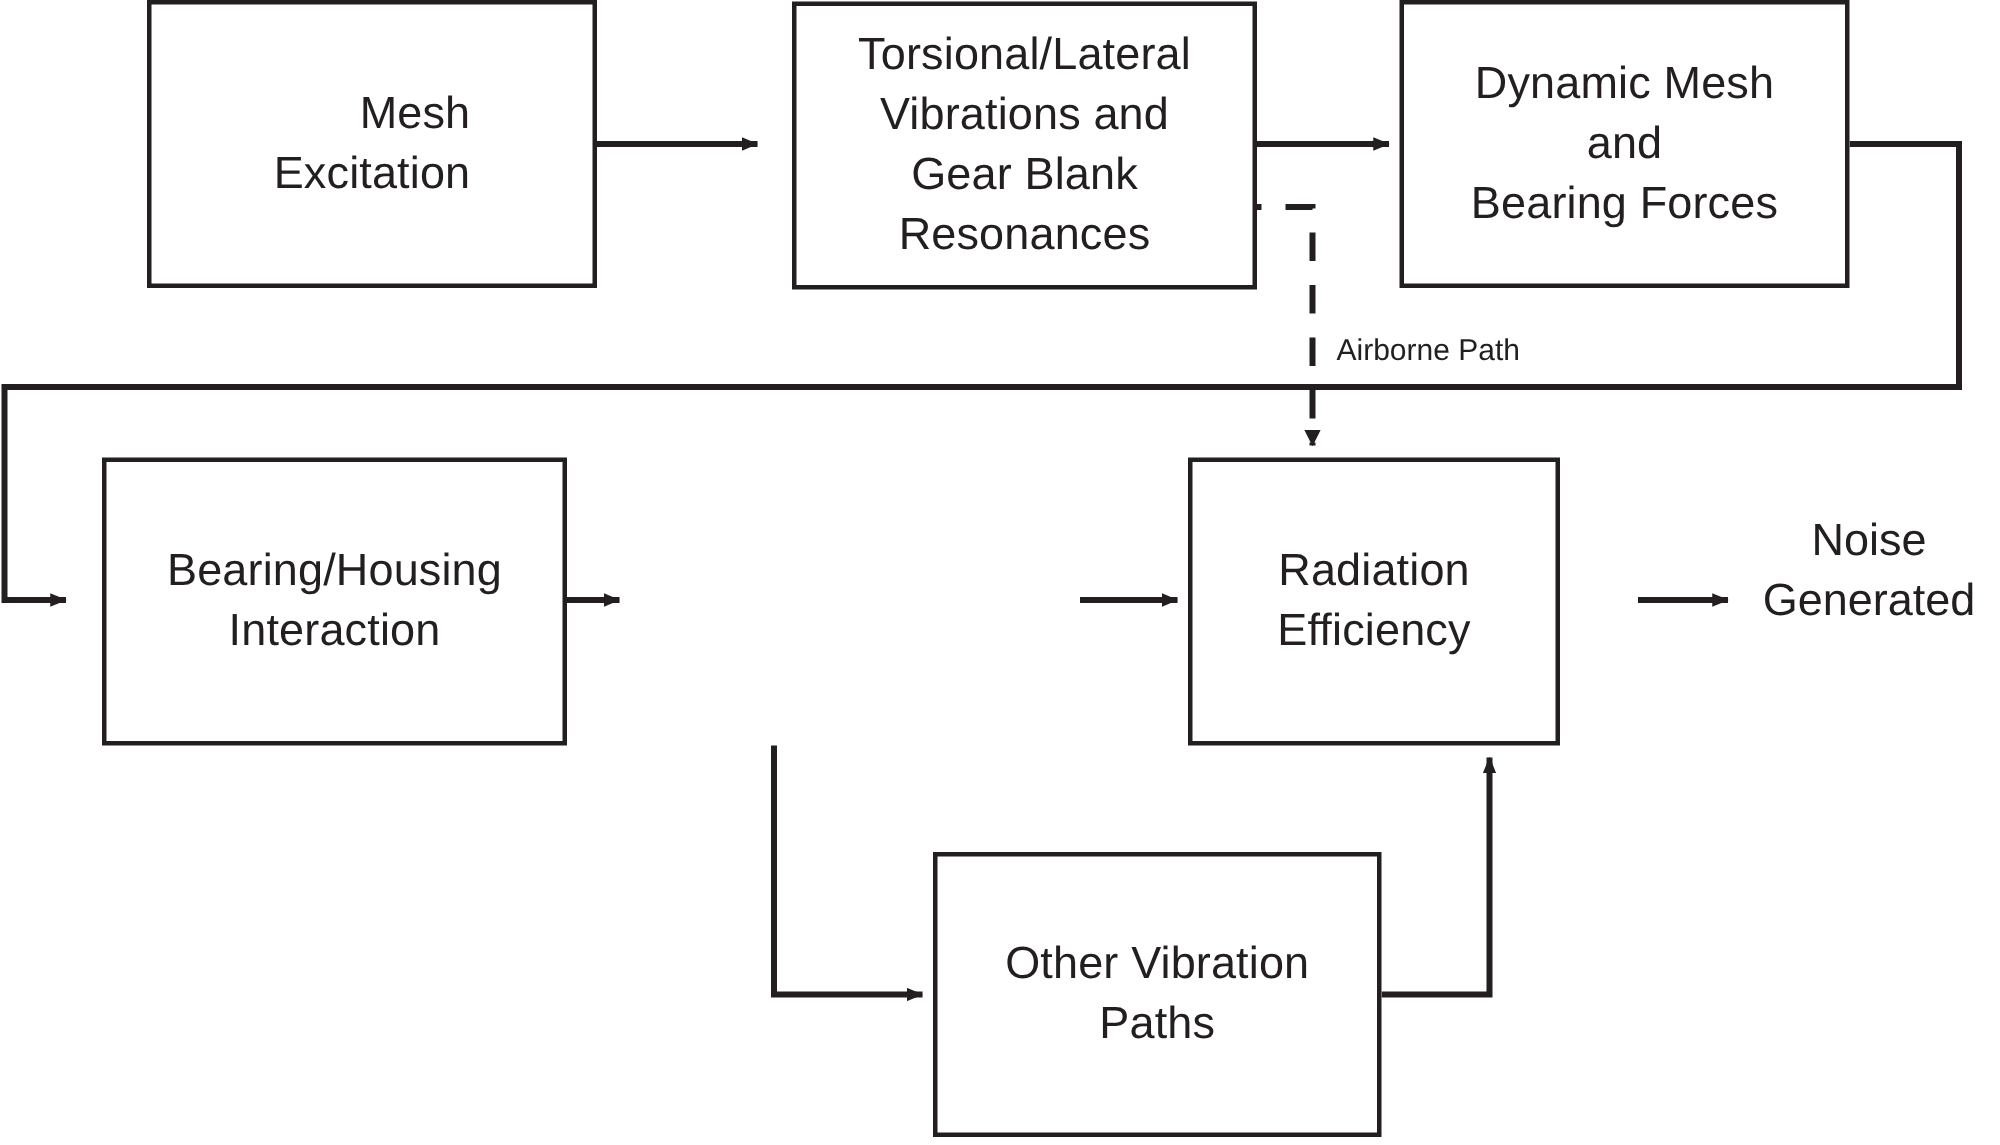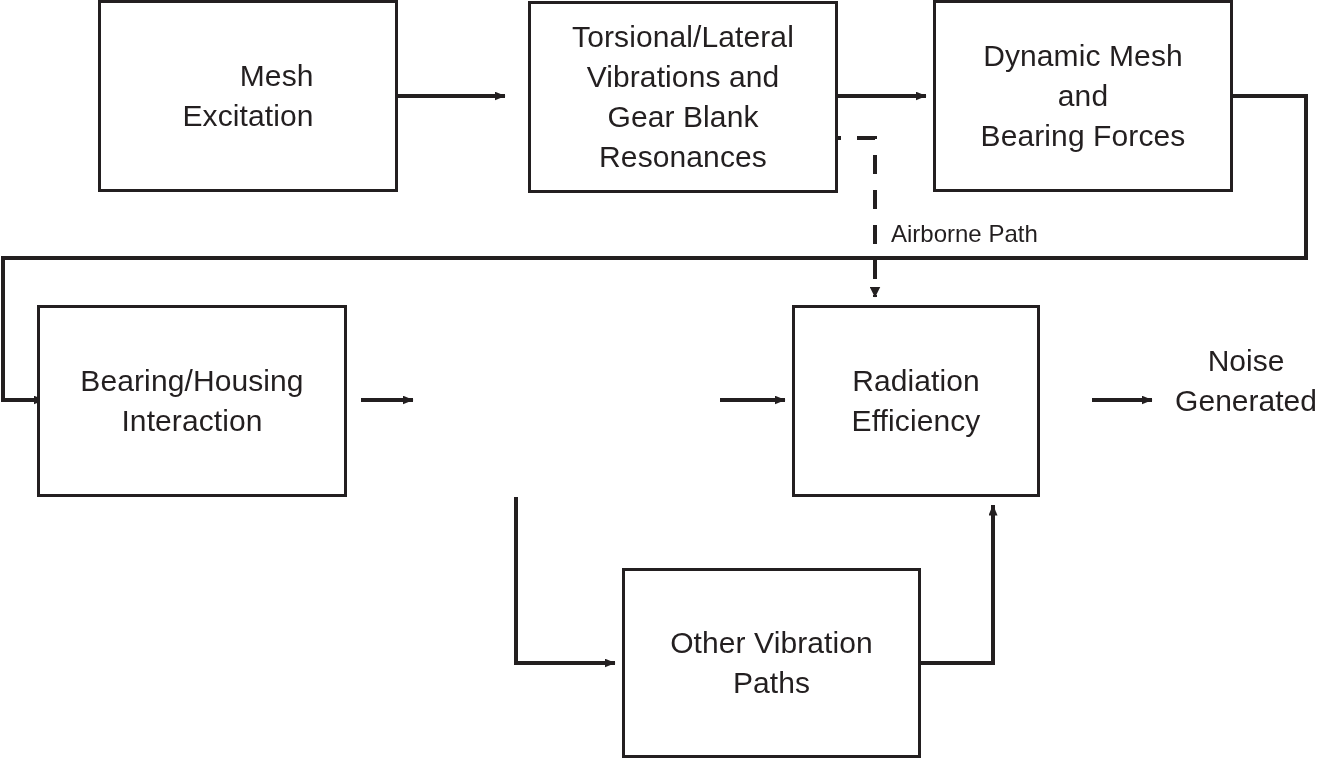--- a/index.html
+++ b/index.html
@@ -43,21 +43,21 @@
   .free-label {
     position: absolute;
     font-size: 30px;
     line-height: 40px;
     color: #231f20;
     white-space: pre-line;
     text-align: center;
   }
   .path-label {
     position: absolute;
-    font-size: 24px;
+    font-size: 20px;
     line-height: 36px;
     color: #231f20;
     white-space: nowrap;
     text-align: left;
   }
 </style>
 </head>
 <body>
 
 <div id="canvas">
@@ -105,21 +105,21 @@
 Gear Blank
 Resonances</span>
   </div>
 
   <div class="node-box" style="left:933px; top:0px; width:300px; height:192px;">
     <span class="node-label">Dynamic Mesh
 and
 Bearing Forces</span>
   </div>
 
-  <div class="node-box" style="left:37px; top:305px; width:310px; height:192px;">
+  <div class="node-box" style="left:68px; top:305px; width:310px; height:192px;">
     <span class="node-label">Bearing/Housing
 Interaction</span>
   </div>
 
 
   <div class="node-box" style="left:792px; top:305px; width:248px; height:192px;">
     <span class="node-label">Radiation
 Efficiency</span>
   </div>
 

